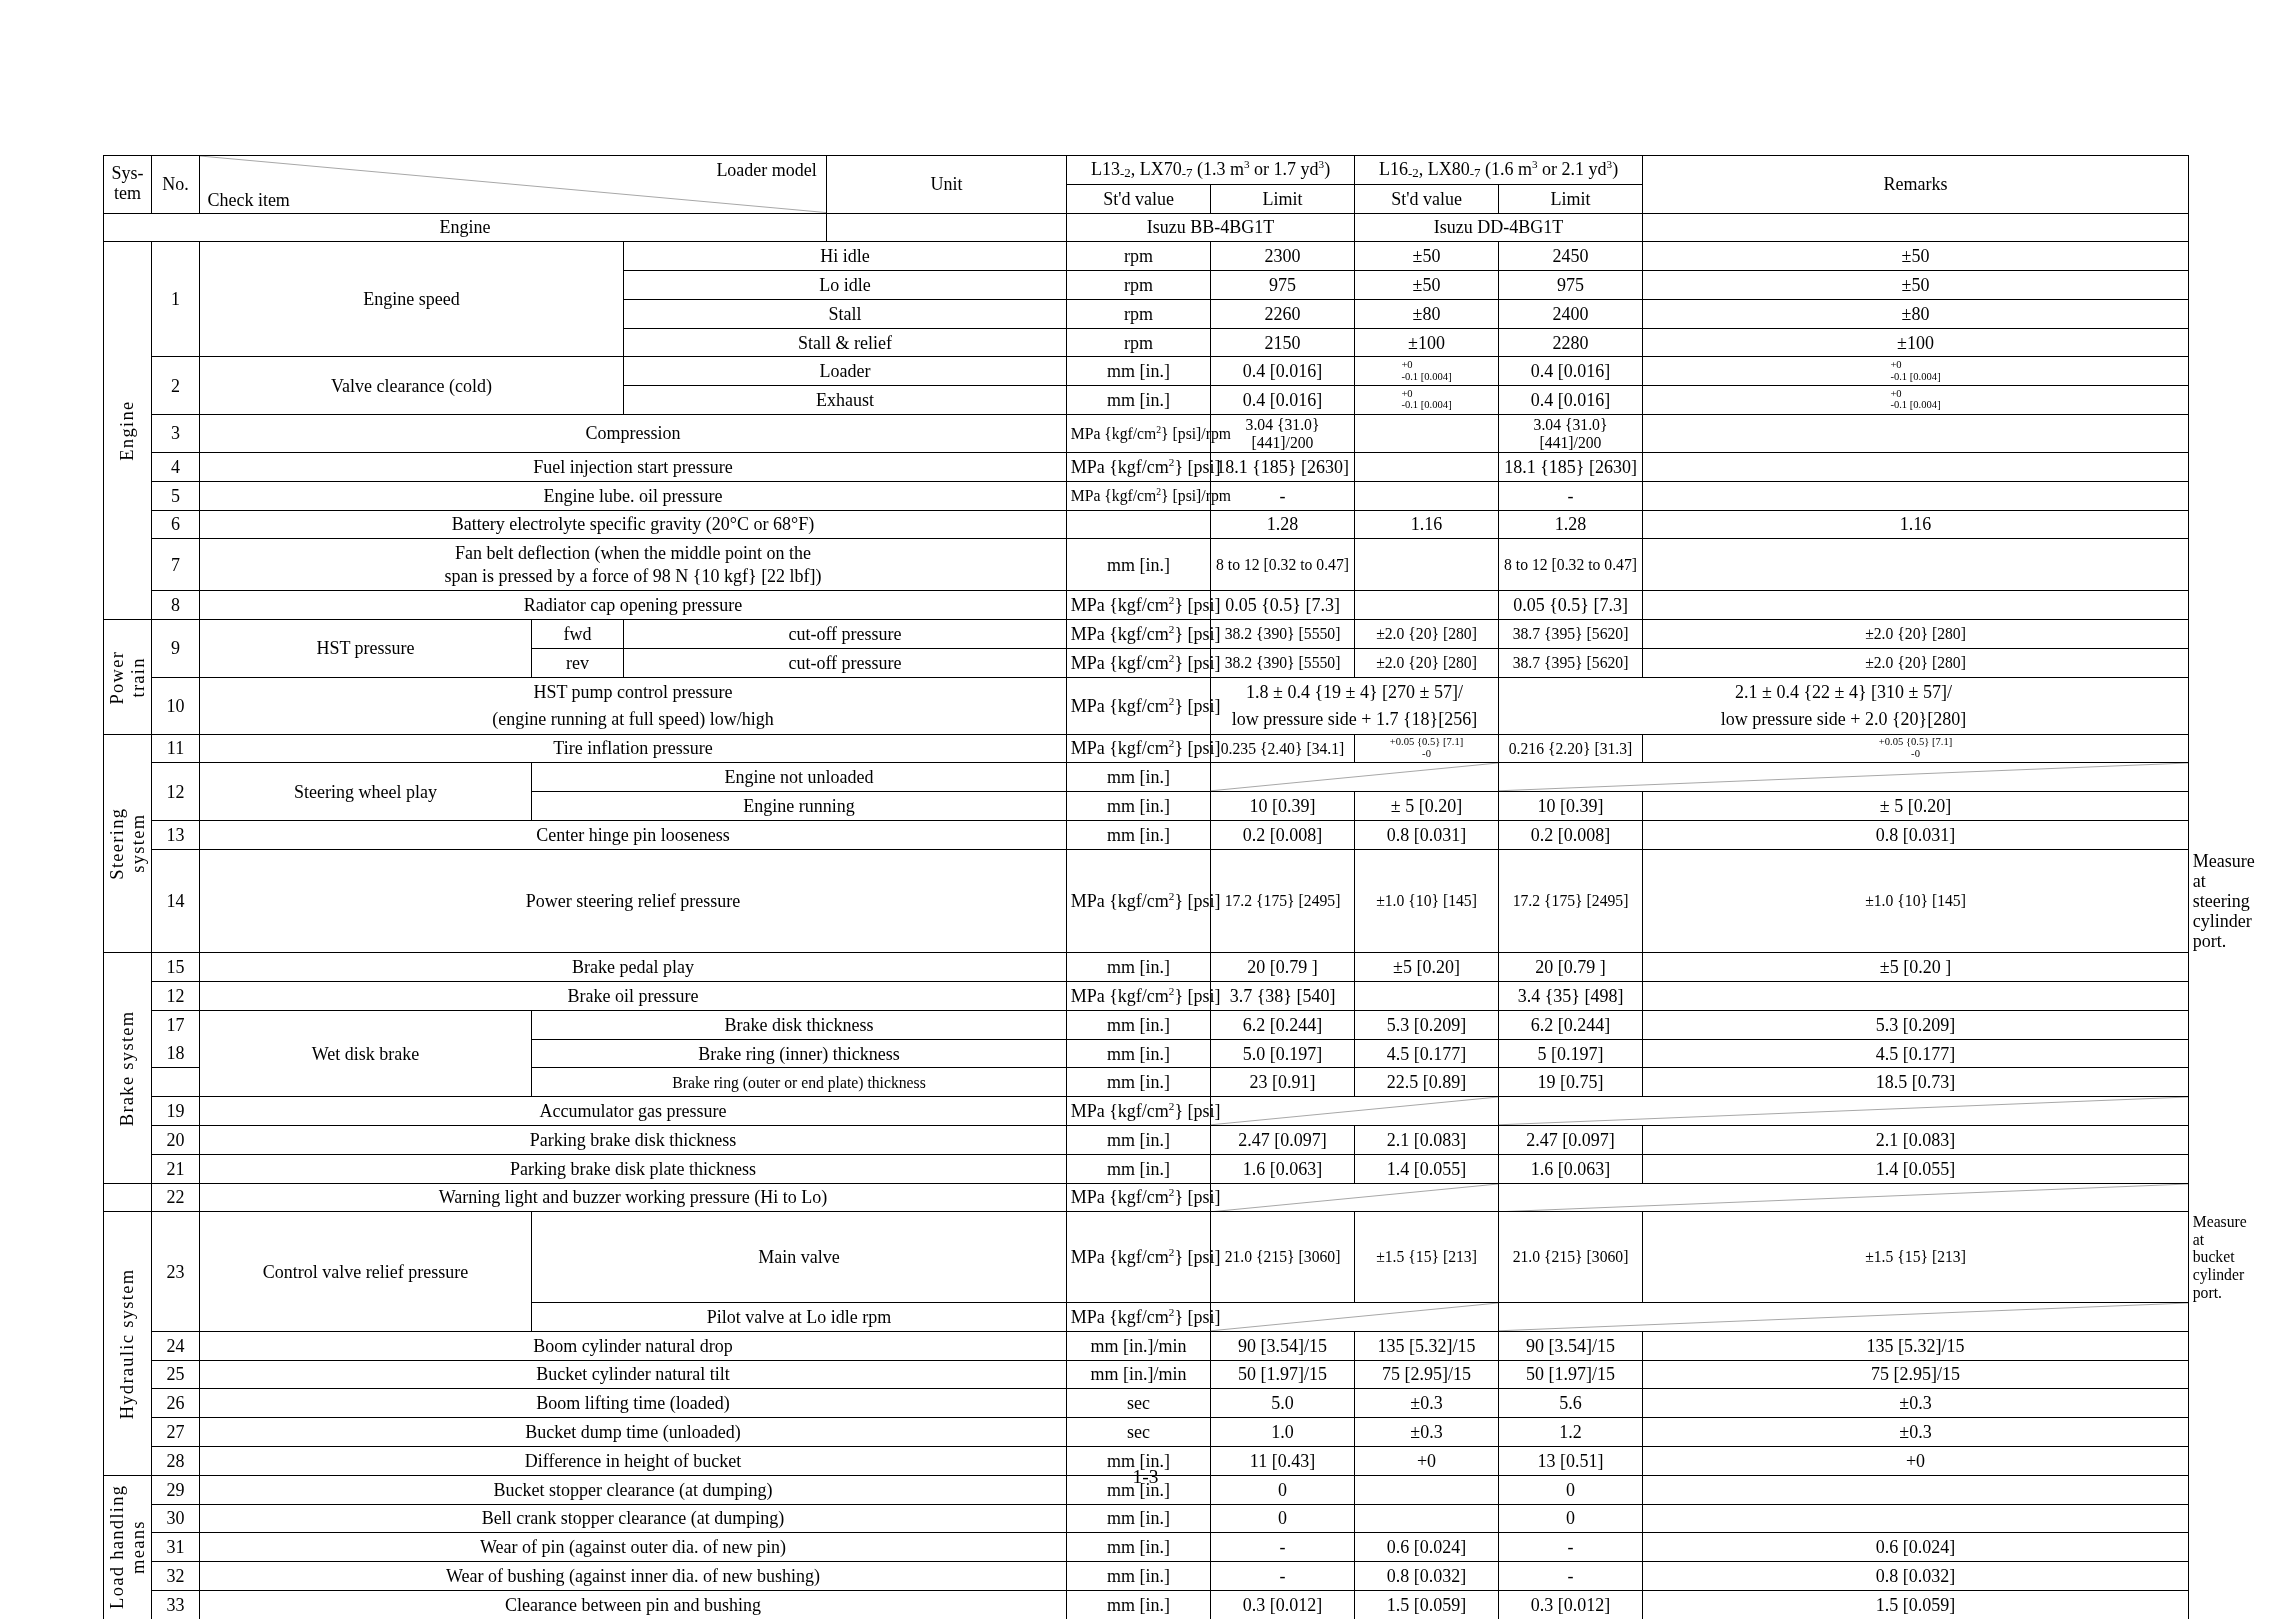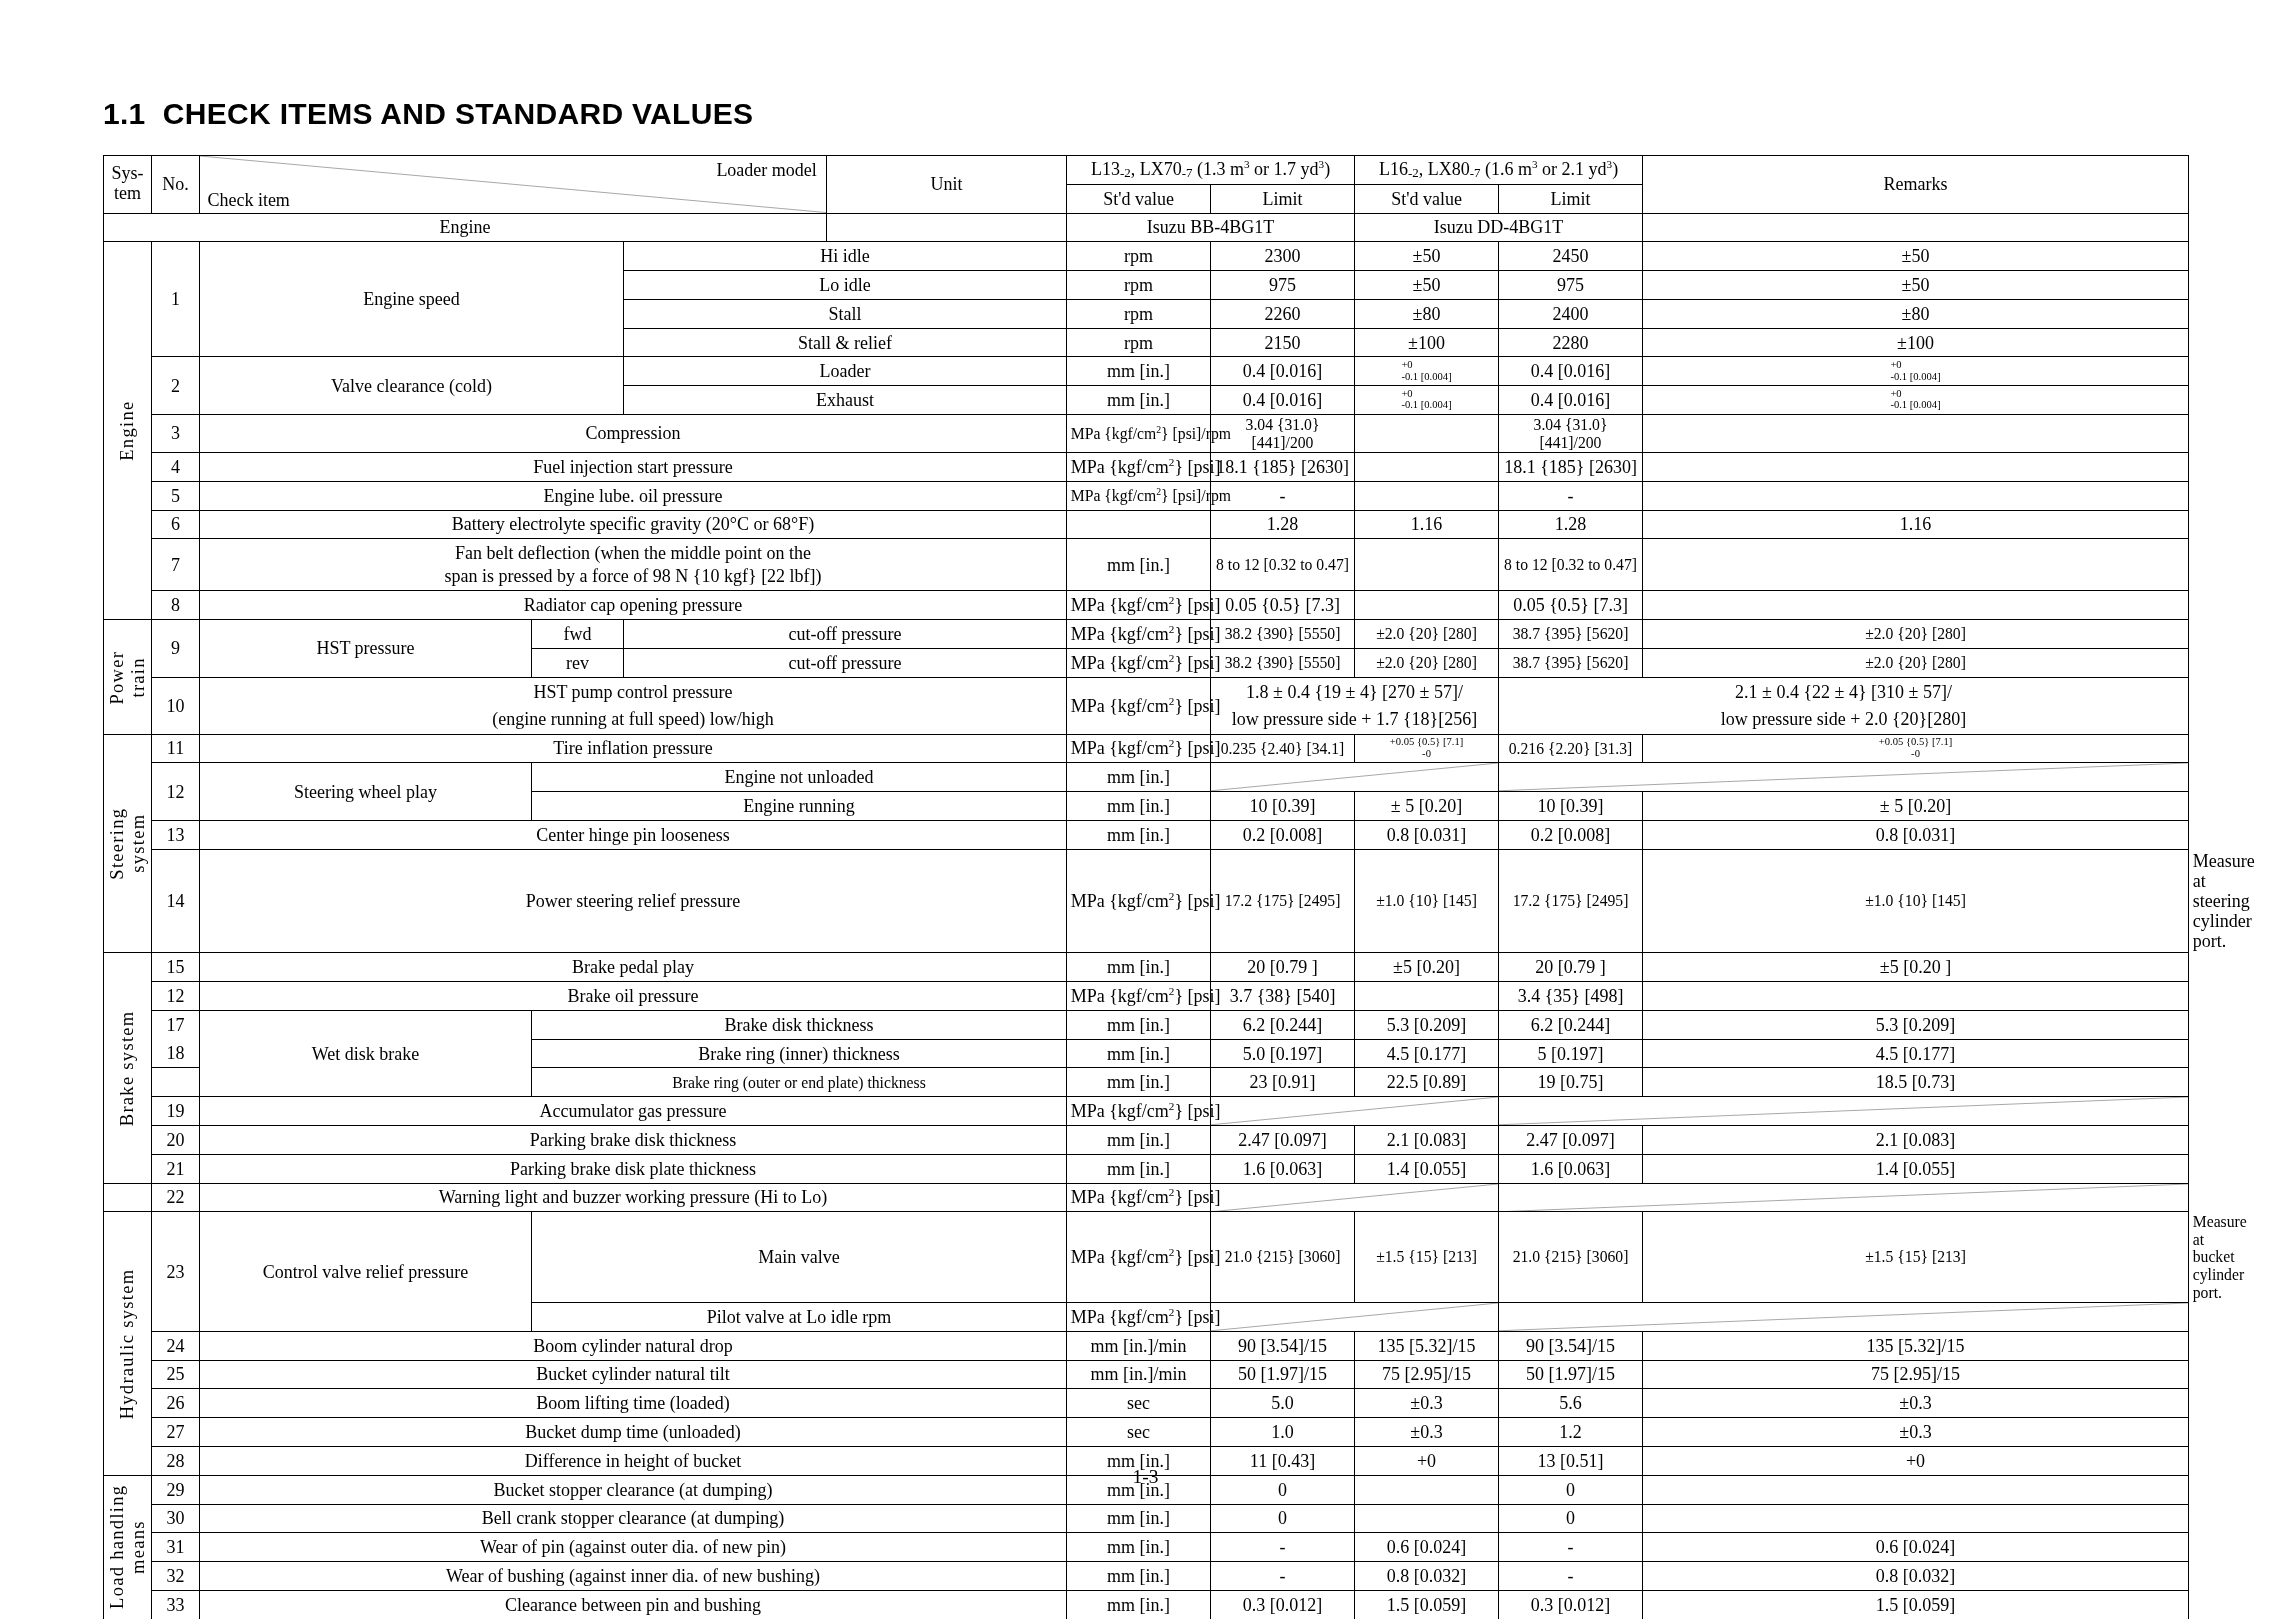--- a/index.html
+++ b/index.html
@@ -112,21 +112,20 @@
     text-align: center;
     font-size: 19.4px;
   }
   .tiny { font-size: 15.7px; }
 </style>
 </head>
 <body>
 
 <div class="page">
 
-  <div id="page-title">1.1  CHECK ITEMS AND STANDARD VALUES</div>
 
   <table class="spec">
     <colgroup>
       <col style="width:48px">
       <col style="width:48px">
       <col style="width:332px">
       <col style="width:92px">
       <col style="width:203px">
       <col style="width:240px">
       <col style="width:144px">

